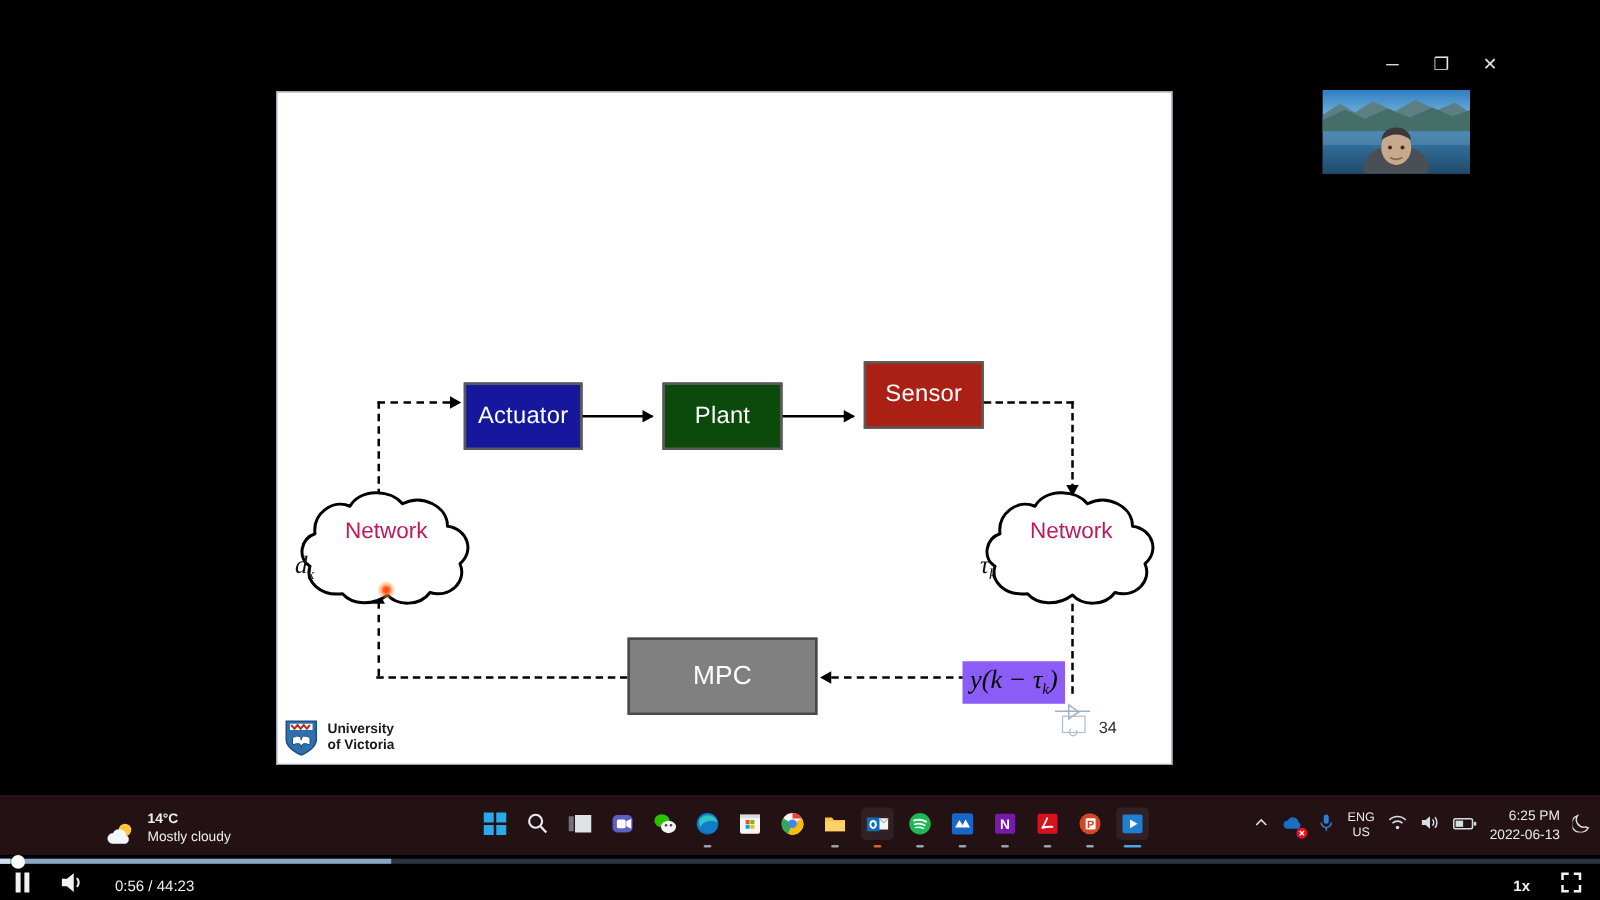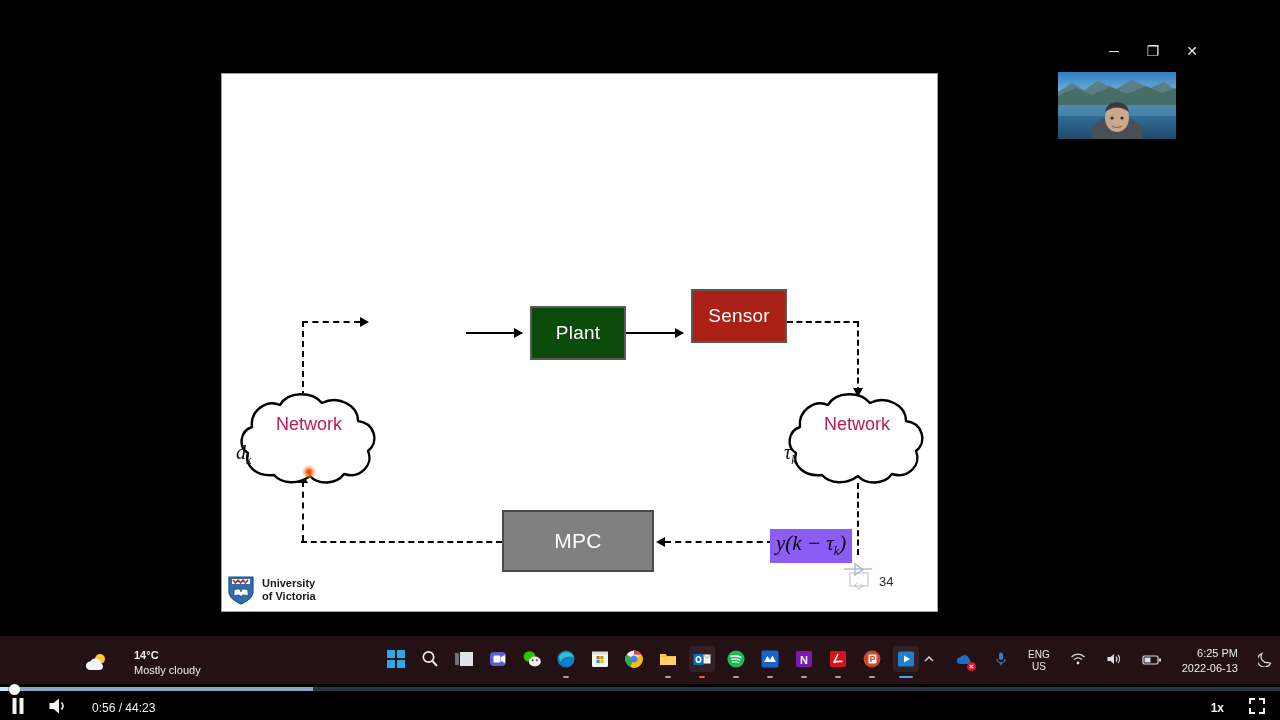--- a/index.html
+++ b/index.html
@@ -122,28 +122,28 @@
     overflow: hidden; background: #2b4a63;
   }
   #webcam svg { display: block; }
 
   
   #taskbar {
     position: absolute; left: 0; top: 636px; width: 1280px; height: 48px;
     background: #231114;
     display: flex; align-items: center;
   }
-  #weather { position: absolute; left: 84px; top: 648px; display: flex; align-items: center; gap: 24px; }
+  #weather { position: absolute; left: 84px; top: 648px; display: flex; align-items: flex-end; gap: 8px; }
   #weather-text { color: #eceff1; font-size: 11px; line-height: 1.35; }
   #weather-text .t { font-weight: bold; font-size: 11px; }
   #tb-icons { position: absolute; left: 383px; top: 646px; display: flex; align-items: center; gap: 8px; }
   .tbi { width: 26px; height: 26px; position: relative; display: flex; align-items: center; justify-content: center; border-radius: 4px; }
   .tbi .dot { position: absolute; bottom: -6px; left: 50%; transform: translateX(-50%); width: 6px; height: 2px; border-radius: 2px; background: #9aa4ad; }
   .tbi.active { background: rgba(255,255,255,.07); }
-  #tray { position: absolute; right: 8px; top: 646px; display: flex; align-items: center; gap: 20px; }
+  #tray { position: absolute; right: 8px; top: 646px; display: flex; align-items: center; gap: 10px; }
   #lang { color: #e9ecef; font-size: 10px; line-height: 1.15; text-align: center; }
   #clock { color: #e9ecef; font-size: 11px; line-height: 1.35; text-align: right; }
 
   
   #player { position: absolute; left: 0; top: 684px; width: 1280px; height: 36px; background: #000; }
   #progress-track { position: absolute; left: 0; top: 3px; width: 1280px; height: 4px; background: #2a3340; }
   #progress-buffer { position: absolute; left: 0; top: 0; height: 4px; background: #8aa6c4; }
   #progress-played { position: absolute; left: 0; top: 0; height: 4px; background: #cfe0f0; }
   #progress-handle { position: absolute; top: -3px; width: 11px; height: 11px; border-radius: 50%; background: #fff; }
   #pc-left { position: absolute; left: 10px; top: 13px; display: flex; align-items: center; gap: 22px; }
@@ -198,20 +198,23 @@
         <div class="dline-h" style="left:79px; top:384px; width:201px;"></div>
 
         <div class="dline-v" style="left:80px; top:324px; height:60px;"></div>
         <div class="arrowhead ah-up" style="left:76px; top:317px;"></div>
 
         <div class="dline-v" style="left:80px; top:164px; height:76px;"></div>
 
         <div class="dline-h" style="left:80px; top:164px; width:58px;"></div>
         <div class="arrowhead ah-right" style="left:138px; top:160px;"></div>
 
+        <div class="dbox" id="box-actuator">
+          <span>Actuator</span>
+        </div>
         <div class="sarrow" id="arrow-act-plant"></div>
         <div class="dbox" id="box-plant">
           <span>Plant</span>
         </div>
         <div class="sarrow" id="arrow-plant-sensor"></div>
         <div class="dbox" id="box-sensor">
           <span>Sensor</span>
         </div>
 
         <div class="dline-h" style="left:565px; top:164px; width:72px;"></div>

